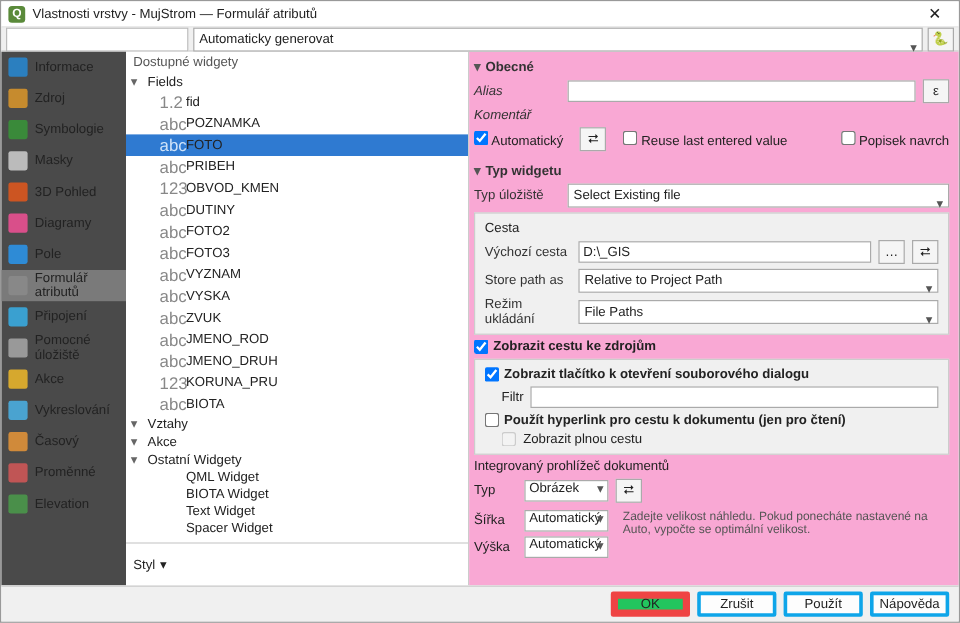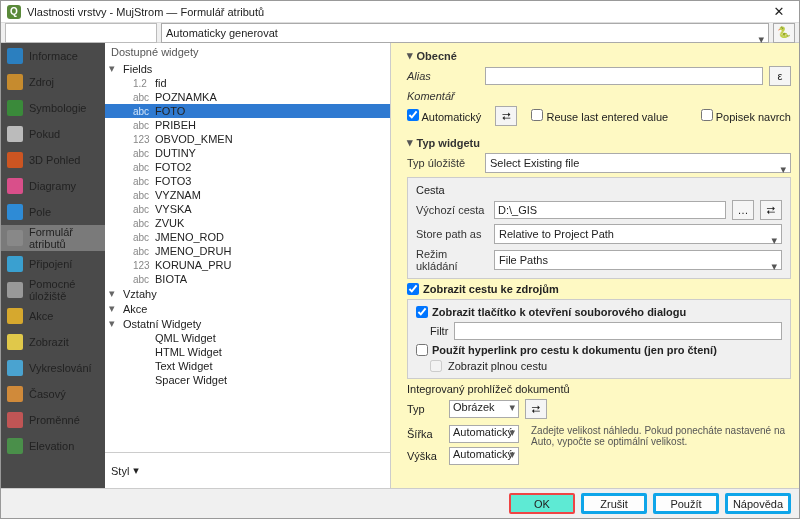--- a/index.html
+++ b/index.html
@@ -19,41 +19,41 @@
 .sbitem{height:26px;display:flex;align-items:center;padding:0 6px;gap:6px;color:#ddd;cursor:pointer;font-size:10.5px}
 .sbitem.sel{background:#7a7a7a;color:#fff}
 .sbitem .ic{width:16px;height:16px;border-radius:2px;flex:0 0 16px}
 .center{width:286px;background:#fff;border-right:1px solid #ccc;display:flex;flex-direction:column}
 .chead{padding:3px 6px;color:#555}
 .tree{flex:1;overflow:auto;padding:0 0 4px 0}
 .tnode{padding:1px 0 1px 12px;cursor:pointer;display:flex;align-items:center;gap:4px}
 .tnode.l1{font-weight:400;padding-left:4px}
 .tnode.l1:before{content:"▾";color:#666;width:10px;display:inline-block}
 .tnode.l2{padding-left:28px}
-.tnode.l2 .ft{color:#888;font-size:10px;width:18px;display:inline-block}
+.tnode.l2 .ft{color:#888;font-size:14px;width:18px;display:inline-block}
 .tnode.sel{background:#2f7ad1;color:#fff}
 .tnode.sel .ft{color:#cfe3f9}
 .stylebar{height:36px;border-top:1px solid #ccc;display:flex;align-items:center;padding:0 6px;gap:4px}
-.right{flex:1;background:#fef9c3;overflow-y:auto;padding:4px 8px 4px 16px}
+.right{flex:1;background:#f9a8d4;overflow-y:auto;padding:4px 8px 4px 4px}
 .group{margin-bottom:6px}
 .ghdr{display:flex;align-items:center;gap:4px;font-weight:bold;padding:2px 0;color:#333}
 .ghdr:before{content:"▾";color:#555}
 .row{display:flex;align-items:center;gap:6px;padding:2px 0}
 .lbl{width:72px;color:#333;font-style:normal}
 .lbl.i{font-style:italic}
 .inp{flex:1;height:18px;border:1px solid #aaa;background:#fff;padding:0 3px}
 .chk{width:12px;height:12px}
 .subbox{border:1px solid #ccc;background:#f0f0f0;padding:4px 8px;margin:2px 0 2px 0}
 .subhdr{display:flex;align-items:center;gap:4px;padding:2px 0}
 .subhdr.b{font-weight:normal}
 .sm{height:18px;border:1px solid #aaa;background:#fff;padding:0 3px;position:relative;min-width:70px}
 .sm:after{content:"▾";position:absolute;right:3px;color:#555}
 .btnrow{height:30px;border-top:1px solid #ccc;display:flex;align-items:center;justify-content:flex-end;gap:6px;padding:0 8px;background:#f0f0f0}
 .btn{min-width:66px;height:21px;border:3px solid #0ea5e9;background:#fdfdfd;display:flex;align-items:center;justify-content:center;cursor:pointer;border-radius:2px}
-.btn.primary{border:2px solid #ef4444;background:#5eead4}
+.btn.primary{border:6px solid #ef4444;background:#22c55e}
 .muted{color:#999}
 .small{font-size:10px;color:#555}
 </style>
 </head>
 <body>
 
 <div class="titlebar">
   <div class="q">Q</div>
   <div class="ttl">Vlastnosti vrstvy - MujStrom — Formulář atributů</div>
   <div class="x">✕</div>
@@ -77,21 +77,21 @@
       <div class="sbitem">
         <span class="ic" style="background:#c68b2e"></span>
         <span>Zdroj</span>
       </div>
       <div class="sbitem">
         <span class="ic" style="background:#3a8a3a"></span>
         <span>Symbologie</span>
       </div>
       <div class="sbitem">
         <span class="ic" style="background:#bbbbbb"></span>
-        <span>Pokud</span>
+        <span>Masky</span>
       </div>
       <div class="sbitem">
         <span class="ic" style="background:#cc5522"></span>
         <span>3D Pohled</span>
       </div>
       <div class="sbitem">
         <span class="ic" style="background:#d94f8a"></span>
         <span>Diagramy</span>
       </div>
       <div class="sbitem">
@@ -106,24 +106,20 @@
         <span class="ic" style="background:#3aa0d0"></span>
         <span>Připojení</span>
       </div>
       <div class="sbitem">
         <span class="ic" style="background:#999999"></span>
         <span>Pomocné úložiště</span>
       </div>
       <div class="sbitem">
         <span class="ic" style="background:#d6a82e"></span>
         <span>Akce</span>
-      </div>
-      <div class="sbitem">
-        <span class="ic" style="background:#e0c84a"></span>
-        <span>Zobrazit</span>
       </div>
       <div class="sbitem">
         <span class="ic" style="background:#4aa3d0"></span>
         <span>Vykreslování</span>
       </div>
       <div class="sbitem">
         <span class="ic" style="background:#d08a3a"></span>
         <span>Časový</span>
       </div>
       <div class="sbitem">
@@ -202,21 +198,21 @@
         </div>
         <div class="tnode l1">Vztahy</div>
         <div class="tnode l1">Akce</div>
         <div class="tnode l1">Ostatní Widgety</div>
         <div class="tnode l2">
           <span class="ft"></span>
           <span>QML Widget</span>
         </div>
         <div class="tnode l2">
           <span class="ft"></span>
-          <span>HTML Widget</span>
+          <span>BIOTA Widget</span>
         </div>
         <div class="tnode l2">
           <span class="ft"></span>
           <span>Text Widget</span>
         </div>
         <div class="tnode l2">
           <span class="ft"></span>
           <span>Spacer Widget</span>
         </div>
       </div>

